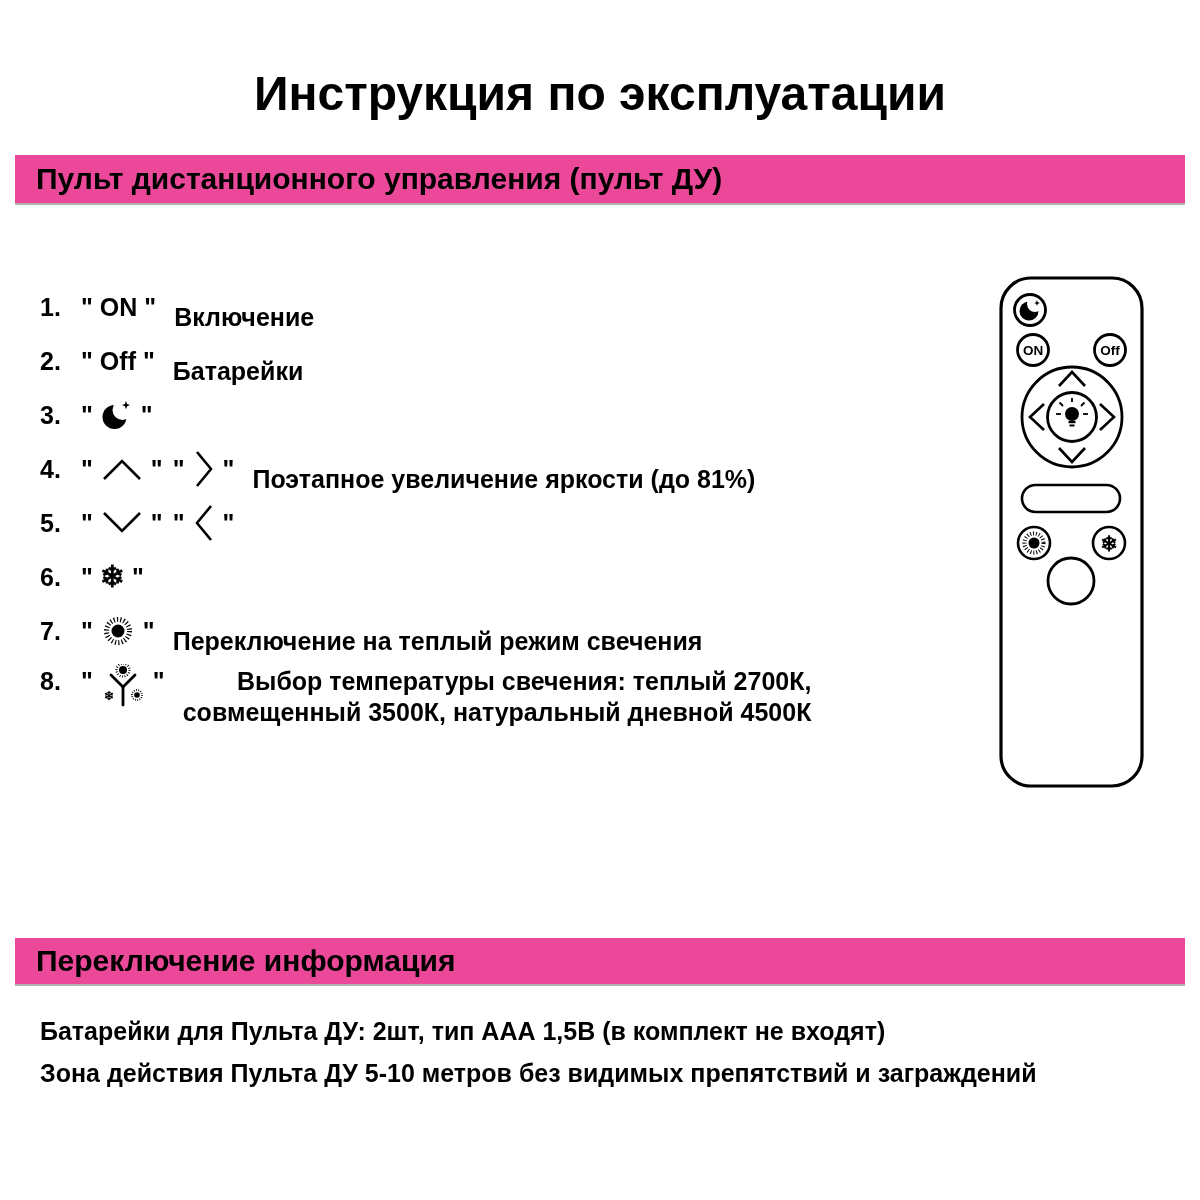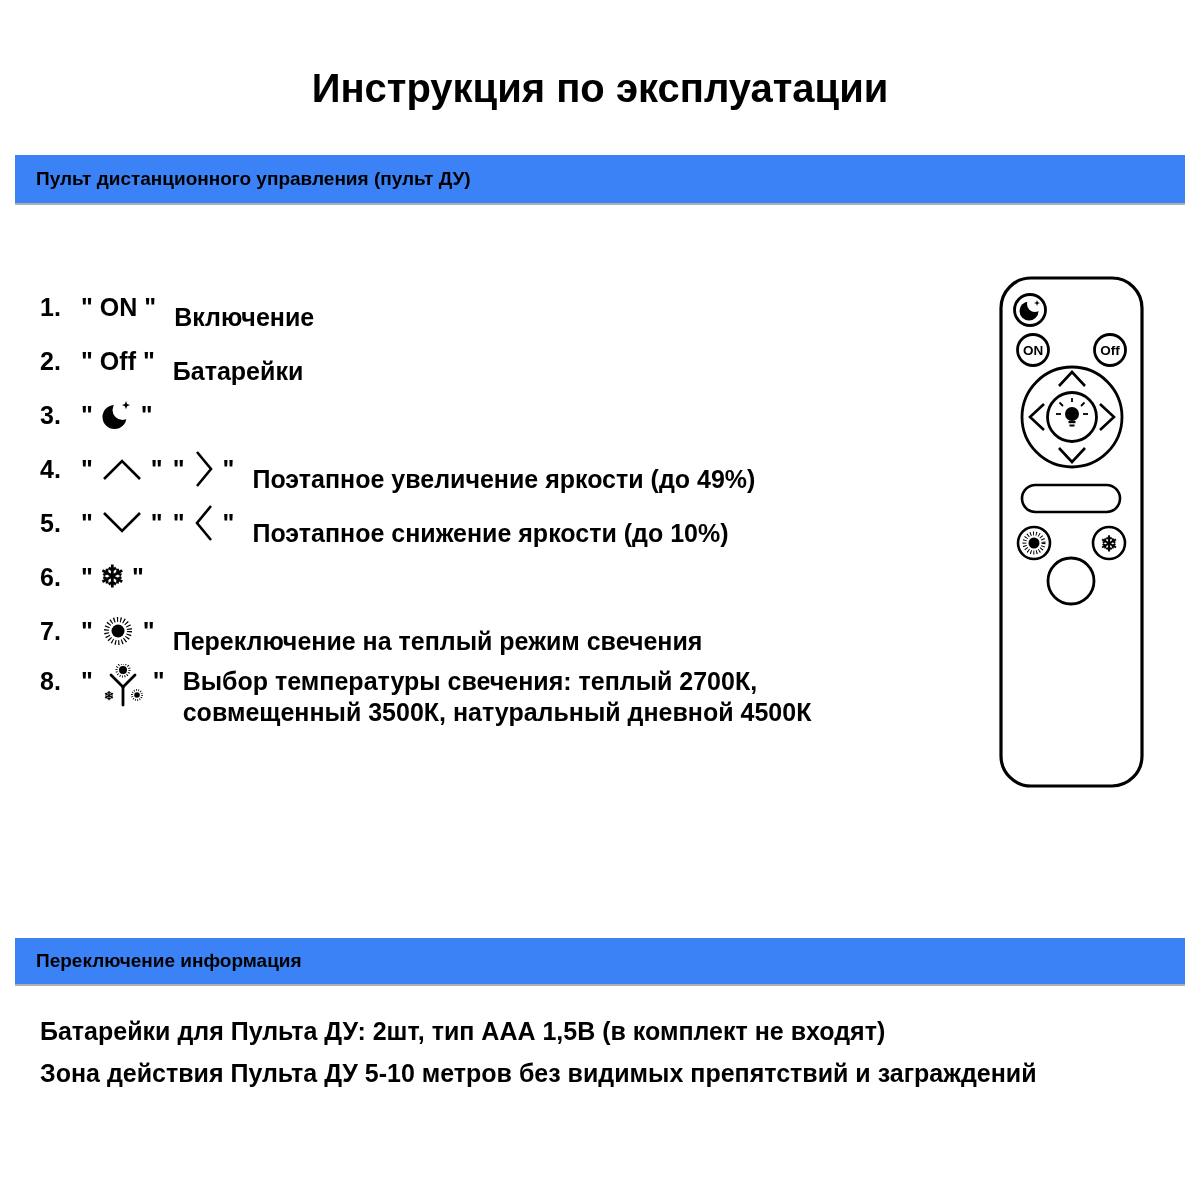--- a/index.html
+++ b/index.html
@@ -3,46 +3,46 @@
 <meta charset="utf-8">
 <style>
   html,body { margin:0; padding:0; }
   body {
     width:1200px; height:1200px; background:#ffffff; position:relative;
     font-family:"Liberation Sans", sans-serif; color:#000;
     overflow:hidden;
   }
   .page-title {
     position:absolute; top:66px; left:0; width:100%;
-    text-align:center; font-size:40px; font-weight:bold;
+    text-align:center; font-size:48px; font-weight:bold;
   }
   .section-bar {
     position:absolute; left:15px; right:15px; height:50px;
-    background:#3b82f6; border-bottom:2px solid #b0b0b0;
+    background:#ec4899; border-bottom:2px solid #b0b0b0;
     box-sizing:border-box; display:flex; align-items:center;
-    padding-left:21px; font-size:19px; font-weight:bold;
+    padding-left:21px; font-size:30px; font-weight:bold;
   }
   .bar-remote { top:155px; }
   .bar-tech   { top:938px; height:48px; }
 
   .func-list { position:absolute; left:40px; top:280px; }
   .row {
     display:flex; align-items:center; height:54px;
     font-size:25px; font-weight:bold; white-space:nowrap;
   }
   .row .num { width:36px; }
   .q { margin:0 5px; }
   .key { margin:0 2px; }
   .txt { margin-left:13px;margin-top:20px; }
   .icon { display:block; margin:0 3px; }
   .snow-glyph { font-size:30px; line-height:1; margin:0 2px; font-weight:bold; }
   .row8 { height:auto; align-items:flex-start; padding-top:8px; }
   .row8 .num, .row8 .q { line-height:30px; }
   .row8 .icon { margin-top:-2px; }
-  .txt-2line { display:inline-flex; flex-direction:column; margin-left:13px; }
+  .txt-2line { display:inline-flex; flex-direction:column; margin-left:13px;text-align:right; }
   .txt-2line span { line-height:31px; }
 
   .remote-wrap { position:absolute; left:999px; top:276px; }
   svg text { font-family:"Liberation Sans", sans-serif; font-weight:bold; fill:#000; }
 
   .tech-block {
     position:absolute; left:40px; top:1018px;
     font-size:25px; font-weight:bold; line-height:26px;
   }
   .tech-block div { margin-bottom:16px; }
@@ -95,36 +95,35 @@
     <span class="q">"</span>
     <svg class="icon" width="42" height="26" viewBox="0 0 42 26">
       <polyline points="3,23 21,5 39,23" fill="none" stroke="#000" stroke-width="2.6"></polyline>
     </svg>
     <span class="q">"</span>
     <span class="q">"</span>
     <svg class="icon" width="22" height="40" viewBox="0 0 22 40">
       <polyline points="4,3 18,20 4,37" fill="none" stroke="#000" stroke-width="2.6"></polyline>
     </svg>
     <span class="q">"</span>
-    <span class="txt">Поэтапное увеличение яркости (до 49%)</span>
+    <span class="txt">Поэтапное увеличение яркости (до 81%)</span>
   </div>
 
   <div class="row">
     <span class="num">5.</span>
     <span class="q">"</span>
     <svg class="icon" width="42" height="26" viewBox="0 0 42 26">
       <polyline points="3,3 21,21 39,3" fill="none" stroke="#000" stroke-width="2.6"></polyline>
     </svg>
     <span class="q">"</span>
     <span class="q">"</span>
     <svg class="icon" width="22" height="40" viewBox="0 0 22 40">
       <polyline points="18,3 4,20 18,37" fill="none" stroke="#000" stroke-width="2.6"></polyline>
     </svg>
     <span class="q">"</span>
-    <span class="txt">Поэтапное снижение яркости (до 10%)</span>
   </div>
 
   <div class="row">
     <span class="num">6.</span>
     <span class="q">"</span>
     <span class="snow-glyph">❄</span>
     <span class="q">"</span>
   </div>
 
   <div class="row">

